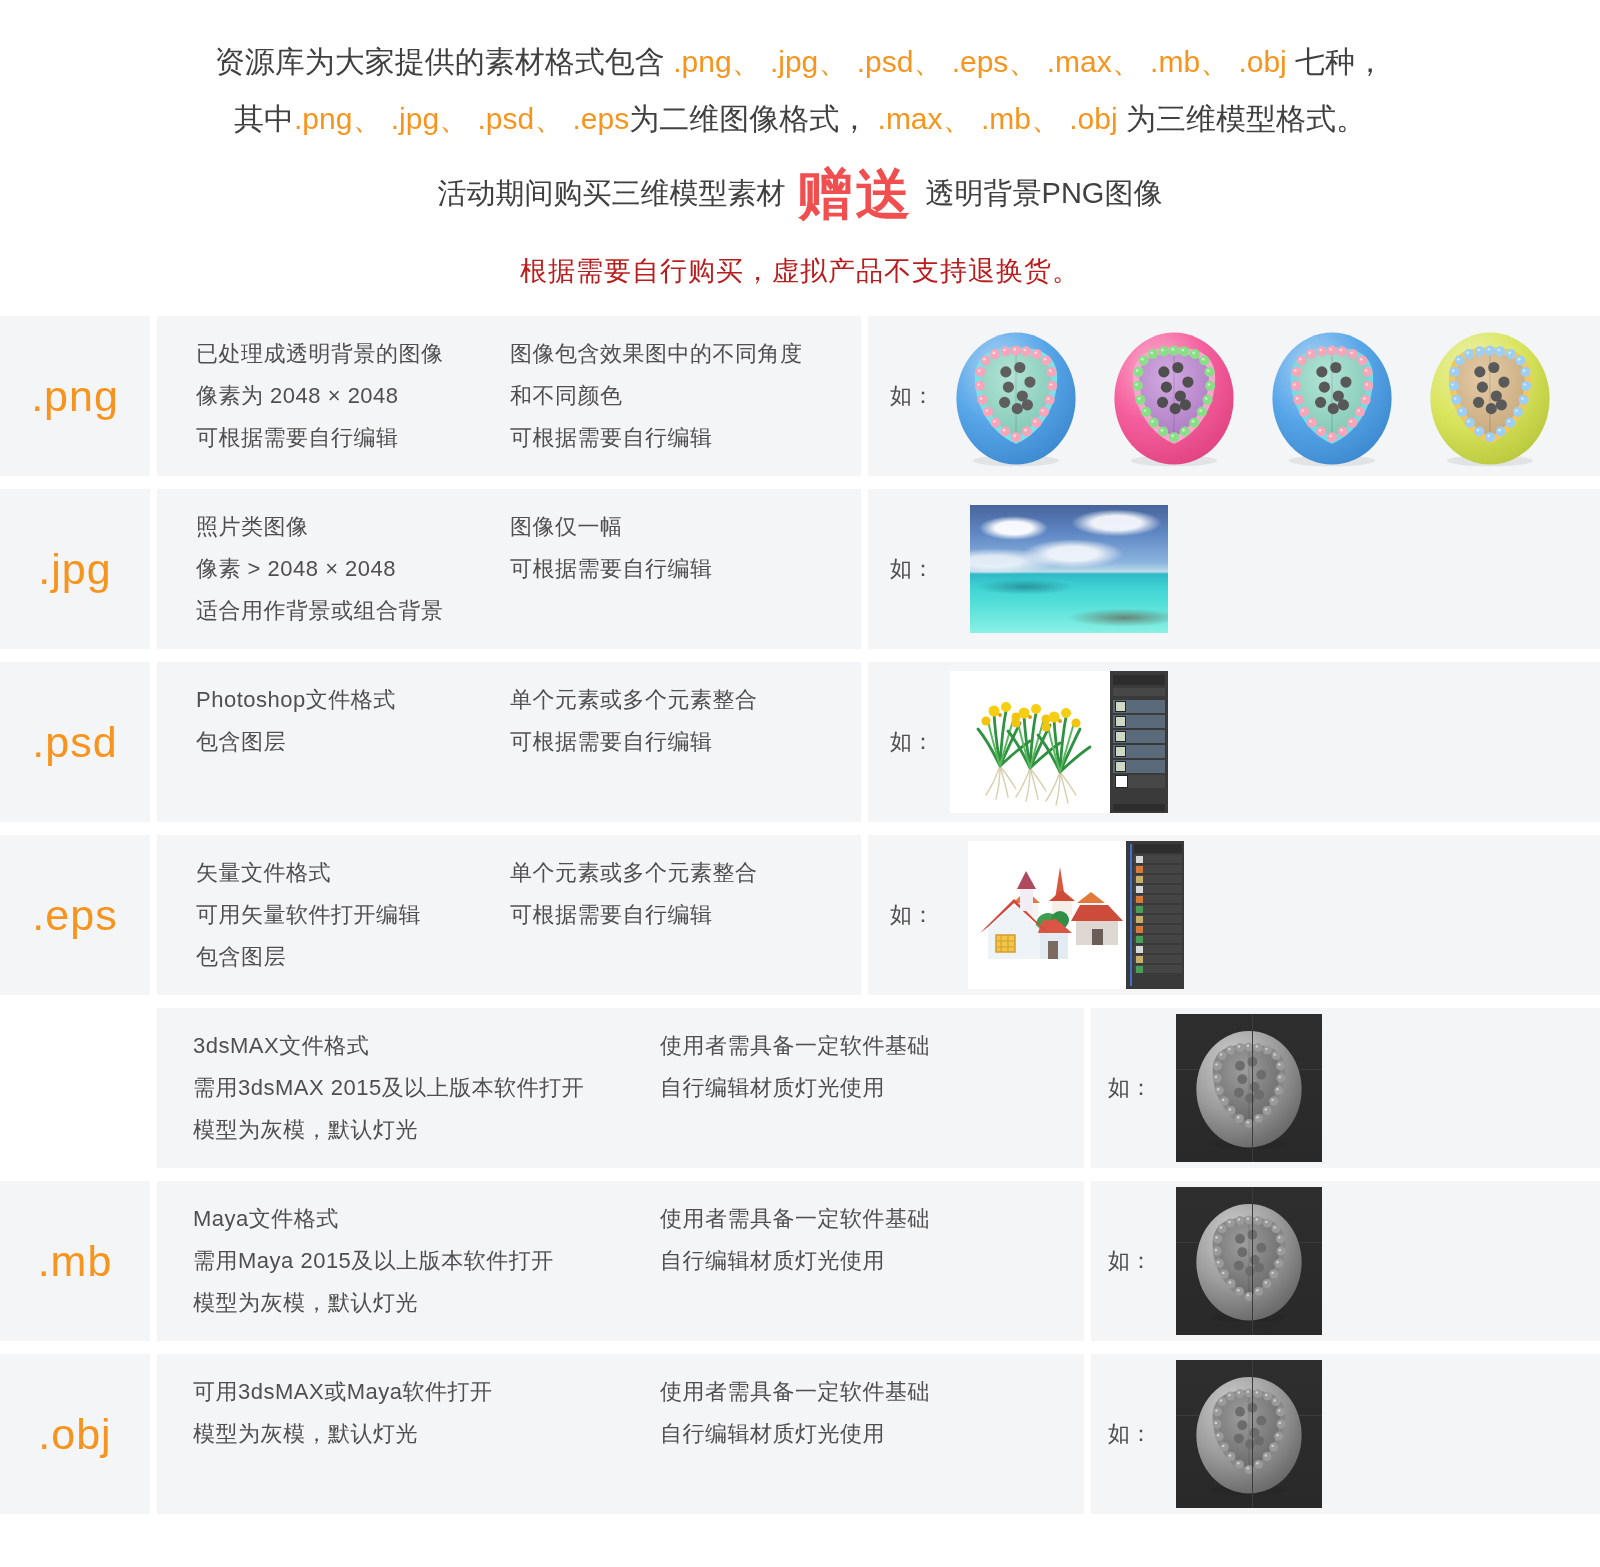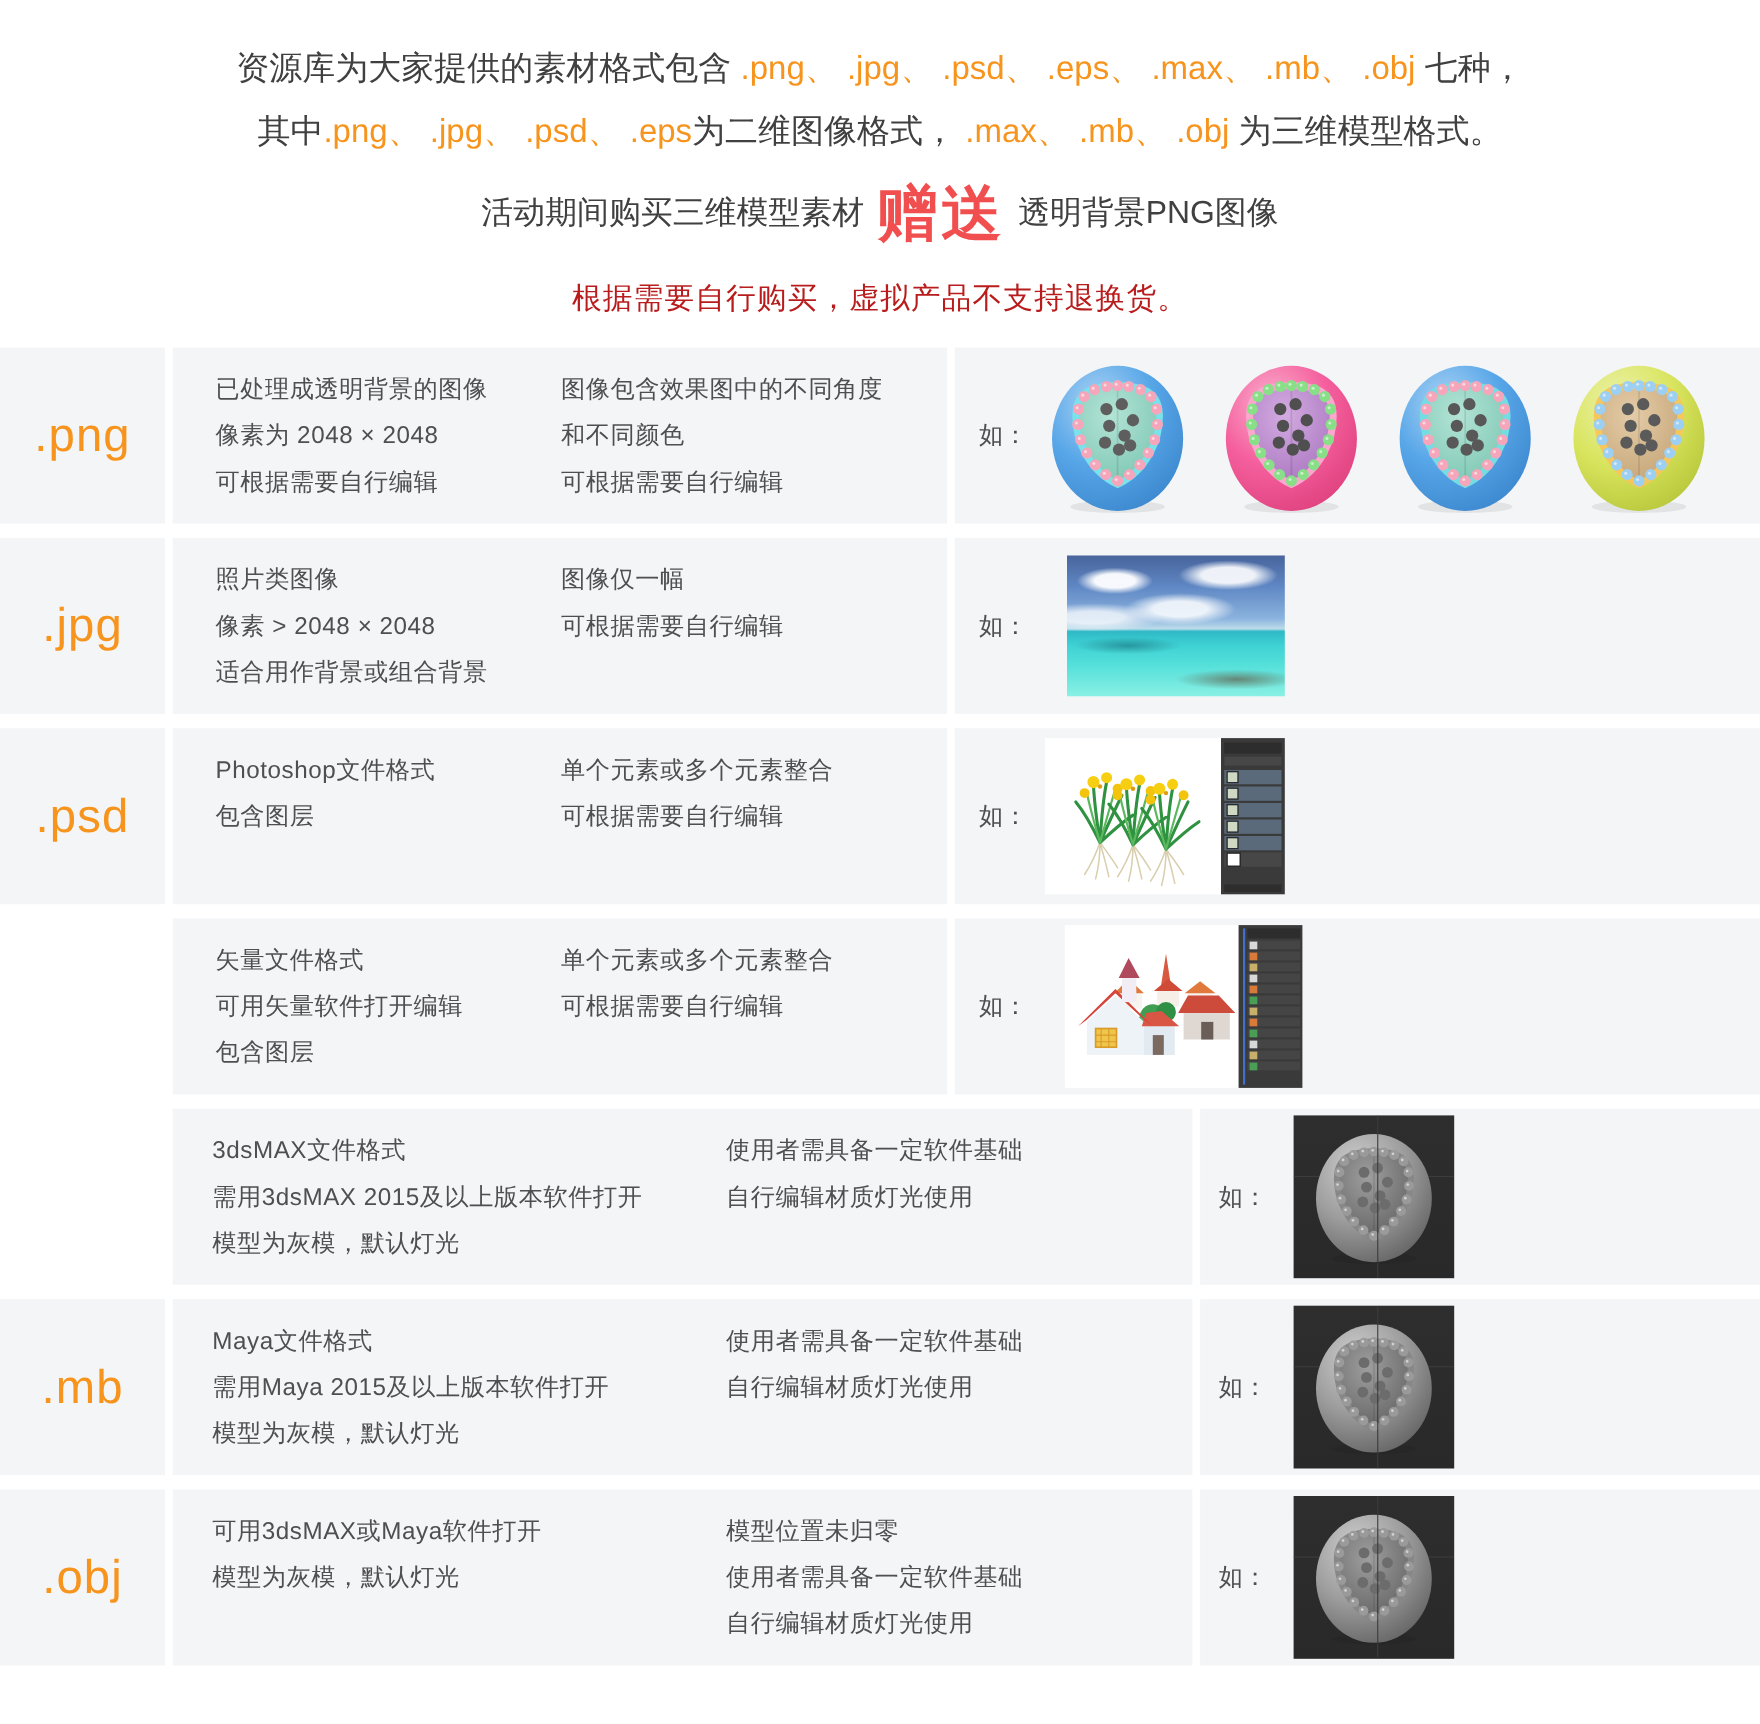--- a/index.html
+++ b/index.html
@@ -463,20 +463,23 @@
         <div class="pp-row bg">
             <span class="pp-thumb"></span>
           </div>
         <div class="pp-foot"></div>
       </div>
     </div>
   </div>
 </section>
 
 <section class="row wide4" style="top:835px">
+  <div class="cell label-cell">
+    <span class="ext">.eps</span>
+  </div>
   <div class="cell text-cell">
     <div class="col colA">
       <p>矢量文件格式</p>
       <p>可用矢量软件打开编辑</p>
       <p>包含图层</p>
     </div>
     <div class="col colB">
       <p>单个元素或多个元素整合</p>
       <p>可根据需要自行编辑</p>
     </div>
@@ -728,21 +731,20 @@
 <section class="row wide3" style="top:1354px">
   <div class="cell label-cell">
     <span class="ext">.obj</span>
   </div>
   <div class="cell text-cell">
     <div class="col colA">
       <p>可用3dsMAX或Maya软件打开</p>
       <p>模型为灰模，默认灯光</p>
     </div>
     <div class="col colB">
-      <p>模型位置未归零</p>
       <p>使用者需具备一定软件基础</p>
       <p>自行编辑材质灯光使用</p>
     </div>
   </div>
   <div class="cell example-cell">
     <span class="ru">如：</span>
     <div class="viewport">
       <div class="vball"><svg viewBox="0 0 100 112" width="100%" height="100%" xmlns="http://www.w3.org/2000/svg">
             <defs>
               <radialGradient id="shb6" cx="35%" cy="26%" r="85%">

